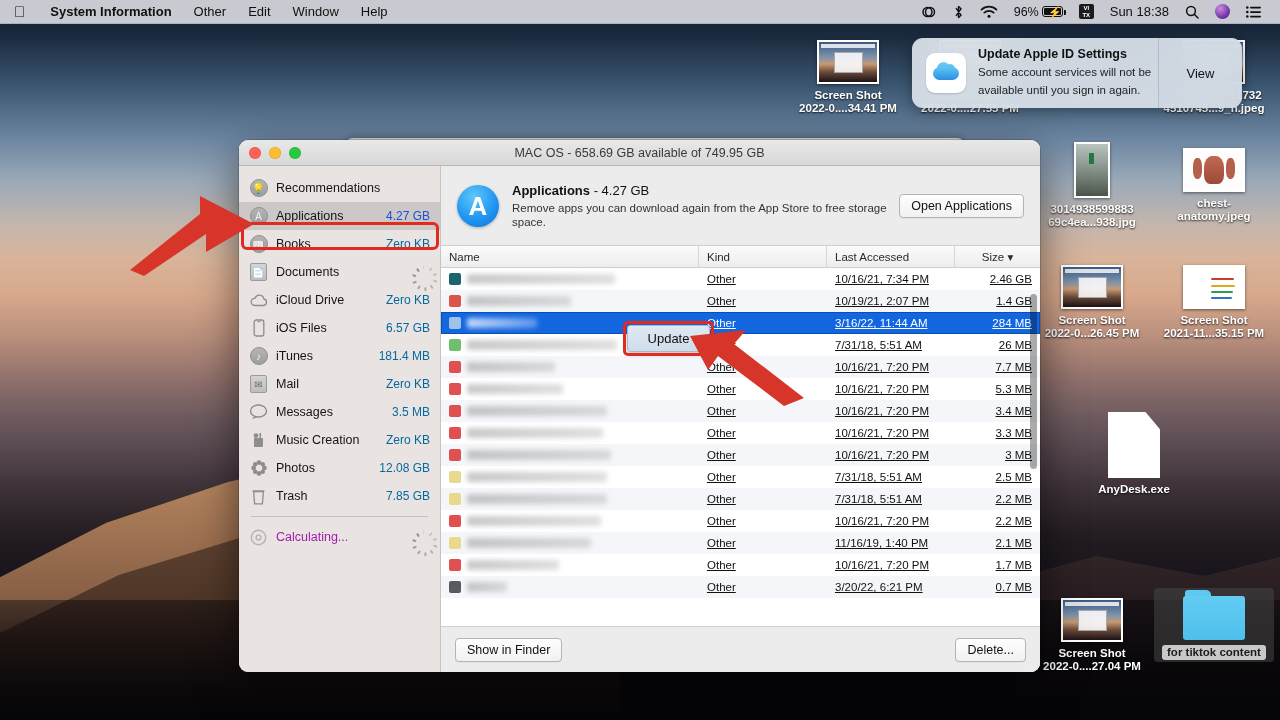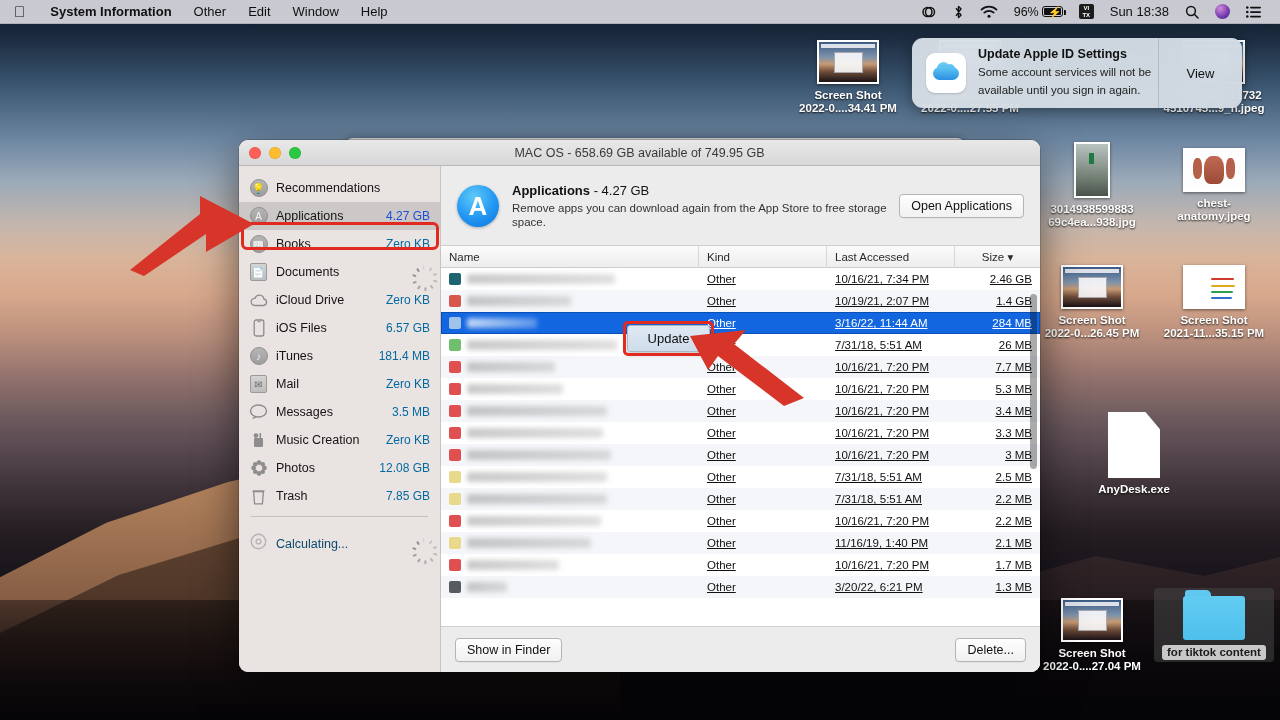--- a/index.html
+++ b/index.html
@@ -233,21 +233,21 @@
     width: 202px; height: 100%;
     background: rgba(232,226,224,.97);
     border-right: 1px solid #c8c2c0;
     padding-top: 8px; position: relative;
   }
   .srow {
     height: 28px; display: flex; align-items: center; padding: 0 10px 0 10px;
     font-size: 12.5px; color: #141414; position: relative;
   }
   .srow.sel { background: rgba(140,140,140,.3); }
-  .srow.dim { color: #0c4a6e; align-items: flex-end; }
+  .srow.dim { color: #a21caf; }
   .sicon {
     width: 19px; height: 19px; margin-right: 8px; flex: none;
     position: relative; display:flex; align-items:center; justify-content:center;
   }
   .sicon .disk {
     width: 18px; height: 18px; border-radius: 50%;
     background: linear-gradient(to bottom,#b6b6b6,#9d9d9d);
     border: 1px solid #8e8e8e; display:flex; align-items:center; justify-content:center;
     color: #f2f2f2; font-size: 10px;
   }
@@ -864,21 +864,21 @@
               <div class="td col-acc">10/16/21, 7:20 PM</div>
               <div class="td col-size">1.7 MB</div>
             </div>
             <div class="trow alt">
               <div class="td col-name fname">
                 <span class="fico" style="background: rgb(85, 91, 94);"></span>
                 <span class="blurtext" style="width: 40px;"></span>
               </div>
               <div class="td col-kind">Other</div>
               <div class="td col-acc">3/20/22, 6:21 PM</div>
-              <div class="td col-size">1.3 MB</div>
+              <div class="td col-size">0.7 MB</div>
             </div>
           </div>
         <div id="scrollbar">
           <div id="scrollthumb"></div>
         </div>
       </div>
 
       <div id="footer">
         <button class="btn">Show in Finder</button>
         <button class="btn">Delete...</button>

